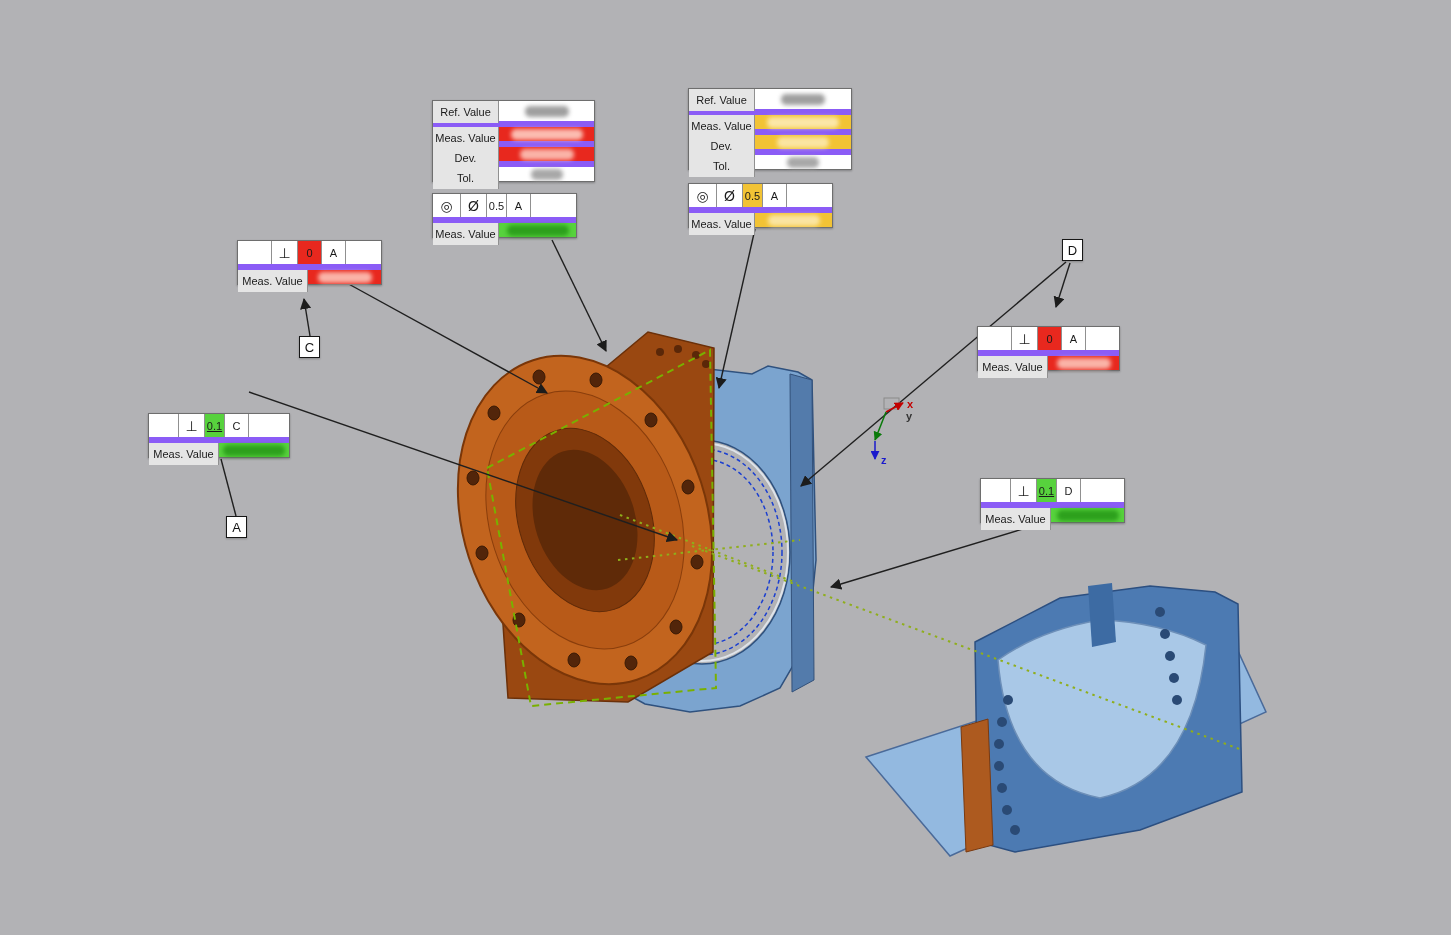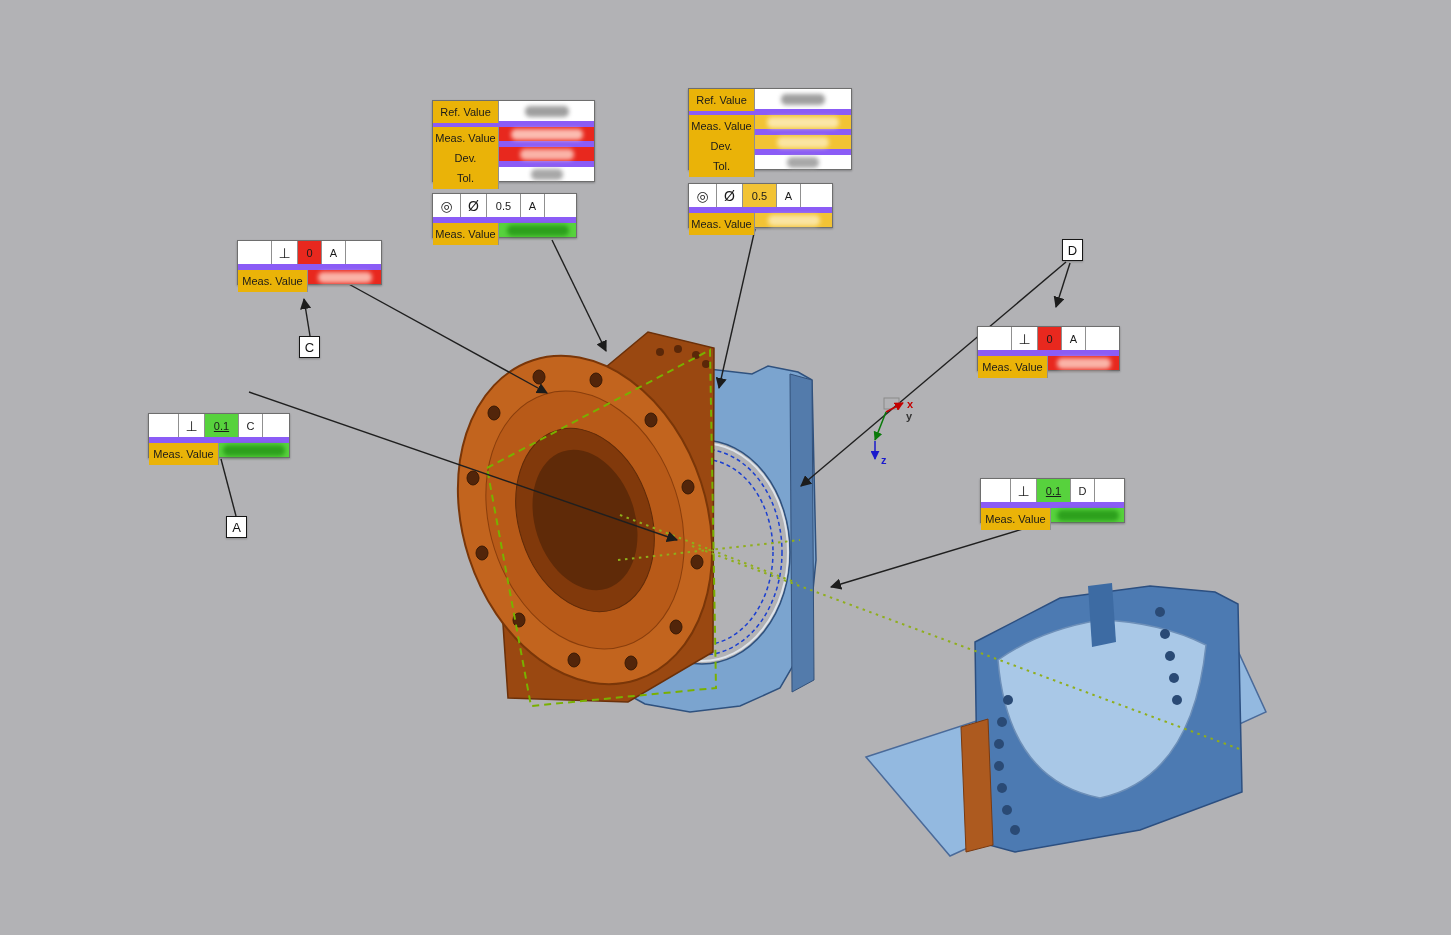--- a/index.html
+++ b/index.html
@@ -6,21 +6,21 @@
   body { margin:0; font-family:"Liberation Sans", sans-serif; }
   .viewport { position:relative; width:1451px; height:935px; background:#b2b2b5; overflow:hidden; }
   svg.scene { position:absolute; left:0; top:0; z-index:1; }
 
   
   .callout { position:absolute; z-index:2; background:#fff; border:1px solid #6e6e6e;
              font-size:11px; color:#1a1a1a; box-shadow:0 1px 2px rgba(0,0,0,.28); }
   .crow { display:flex; height:20px; align-items:stretch; }
   .crow + .crow, .gdt-row + .crow { border-top:6px solid #8b5cf6; }
   .clabel { width:66px; border-right:1px solid #909090; display:flex; align-items:center;
-            justify-content:center; background:#eab308; white-space:nowrap; padding:11px 3px; }
+            justify-content:center; background:#e5e5e5; white-space:nowrap; padding:11px 3px; }
   .clabel.w70 { width:70px; }
   .cval { flex:1; display:flex; align-items:center; justify-content:center; }
   .bg-red { background:#e8281e; }
   .bg-yellow { background:#f2c335; }
   .bg-green { background:#57d23d;text-decoration:underline; }
 
   .pill { display:inline-block; height:11px; border-radius:5px; filter:blur(2px); }
   .pill.gray   { background:#9f9f9f; width:44px; }
   .pill.gray-s { background:#a8a8a8; width:32px; }
   .pill.on-red    { background:#ffd6ca; width:72px; opacity:.85; }
@@ -28,21 +28,21 @@
   .pill.on-yellow   { background:#fcebb4; width:72px; opacity:.9; }
   .pill.on-yellow-s { background:#fcebb4; width:52px; opacity:.85; }
   .pill.on-green  { background:#1f9012; width:62px; opacity:.75; }
 
   .gdt-row { display:flex; height:23px; }
   .gcell { display:flex; align-items:center; justify-content:center; border-right:1px solid #909090; }
   .gcell.last { border-right:none; }
   .gcell.sym { font-size:14px; }
   .w-lead { width:34px; } .w-lead-s { width:30px; }
   .w-sym { width:28px; } .w-dia { width:26px; }
-  .w-tol { width:34px; } .w-dat { width:24px; }
+  .w-tol { width:20px; } .w-dat { width:24px; }
   .w-fill { flex:1; border-right:none; }
 
   
   .datum-box { position:absolute; z-index:2; width:21px; height:22px; background:#fff;
                border:1.5px solid #161616; display:flex; align-items:center; justify-content:center;
                font-size:13px; color:#111; box-shadow:0 1px 2px rgba(0,0,0,.25); }
 </style>
 </head>
 <body>
 

